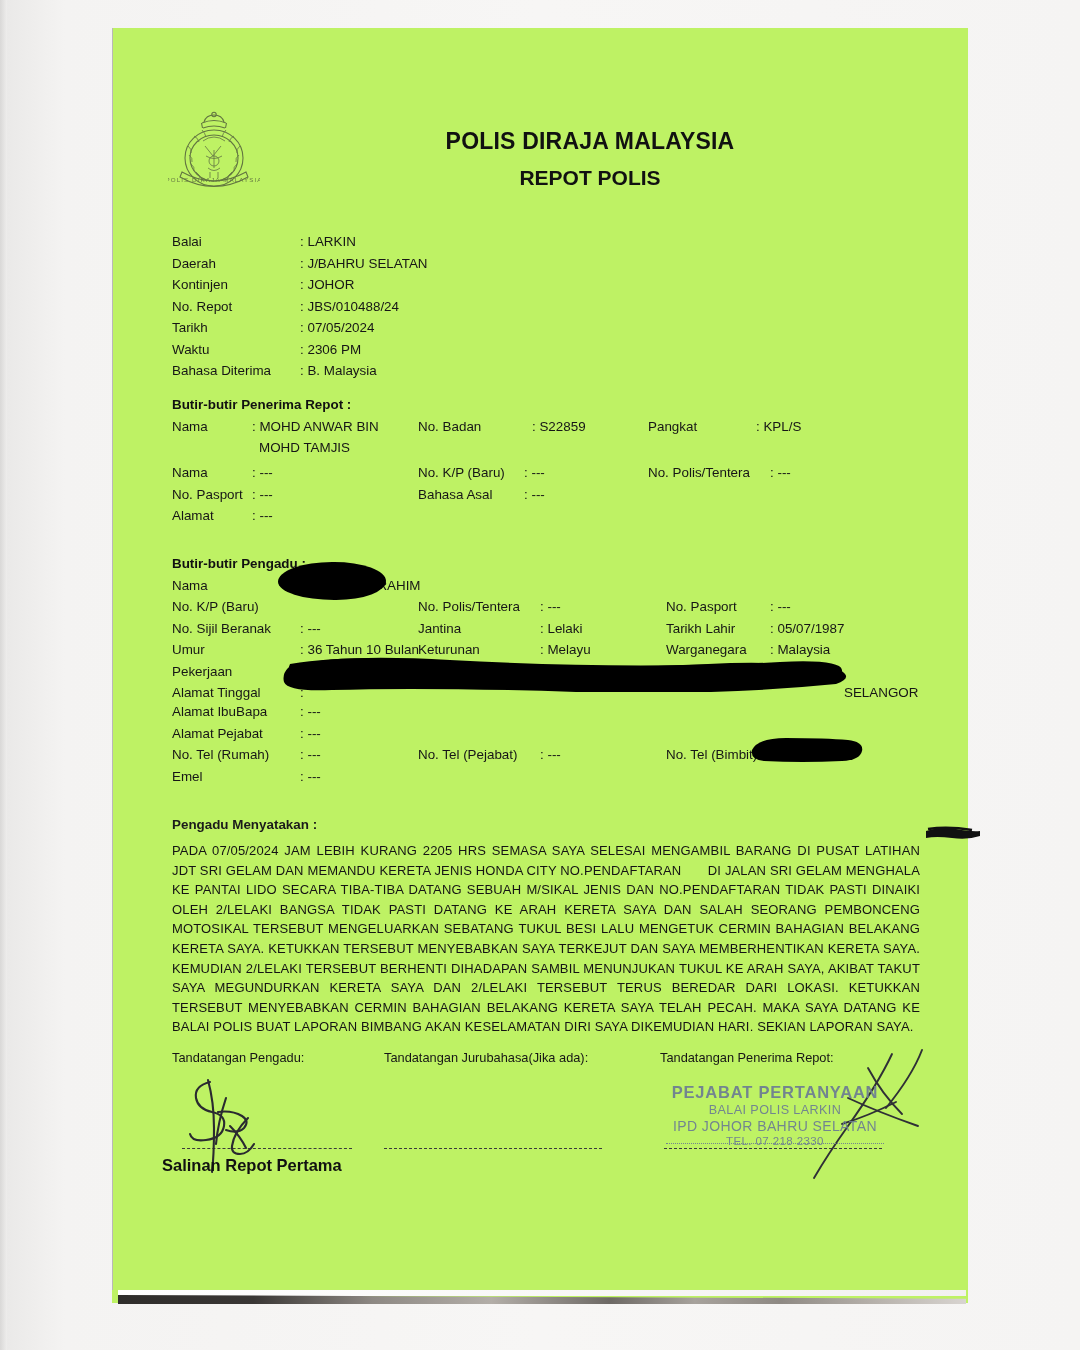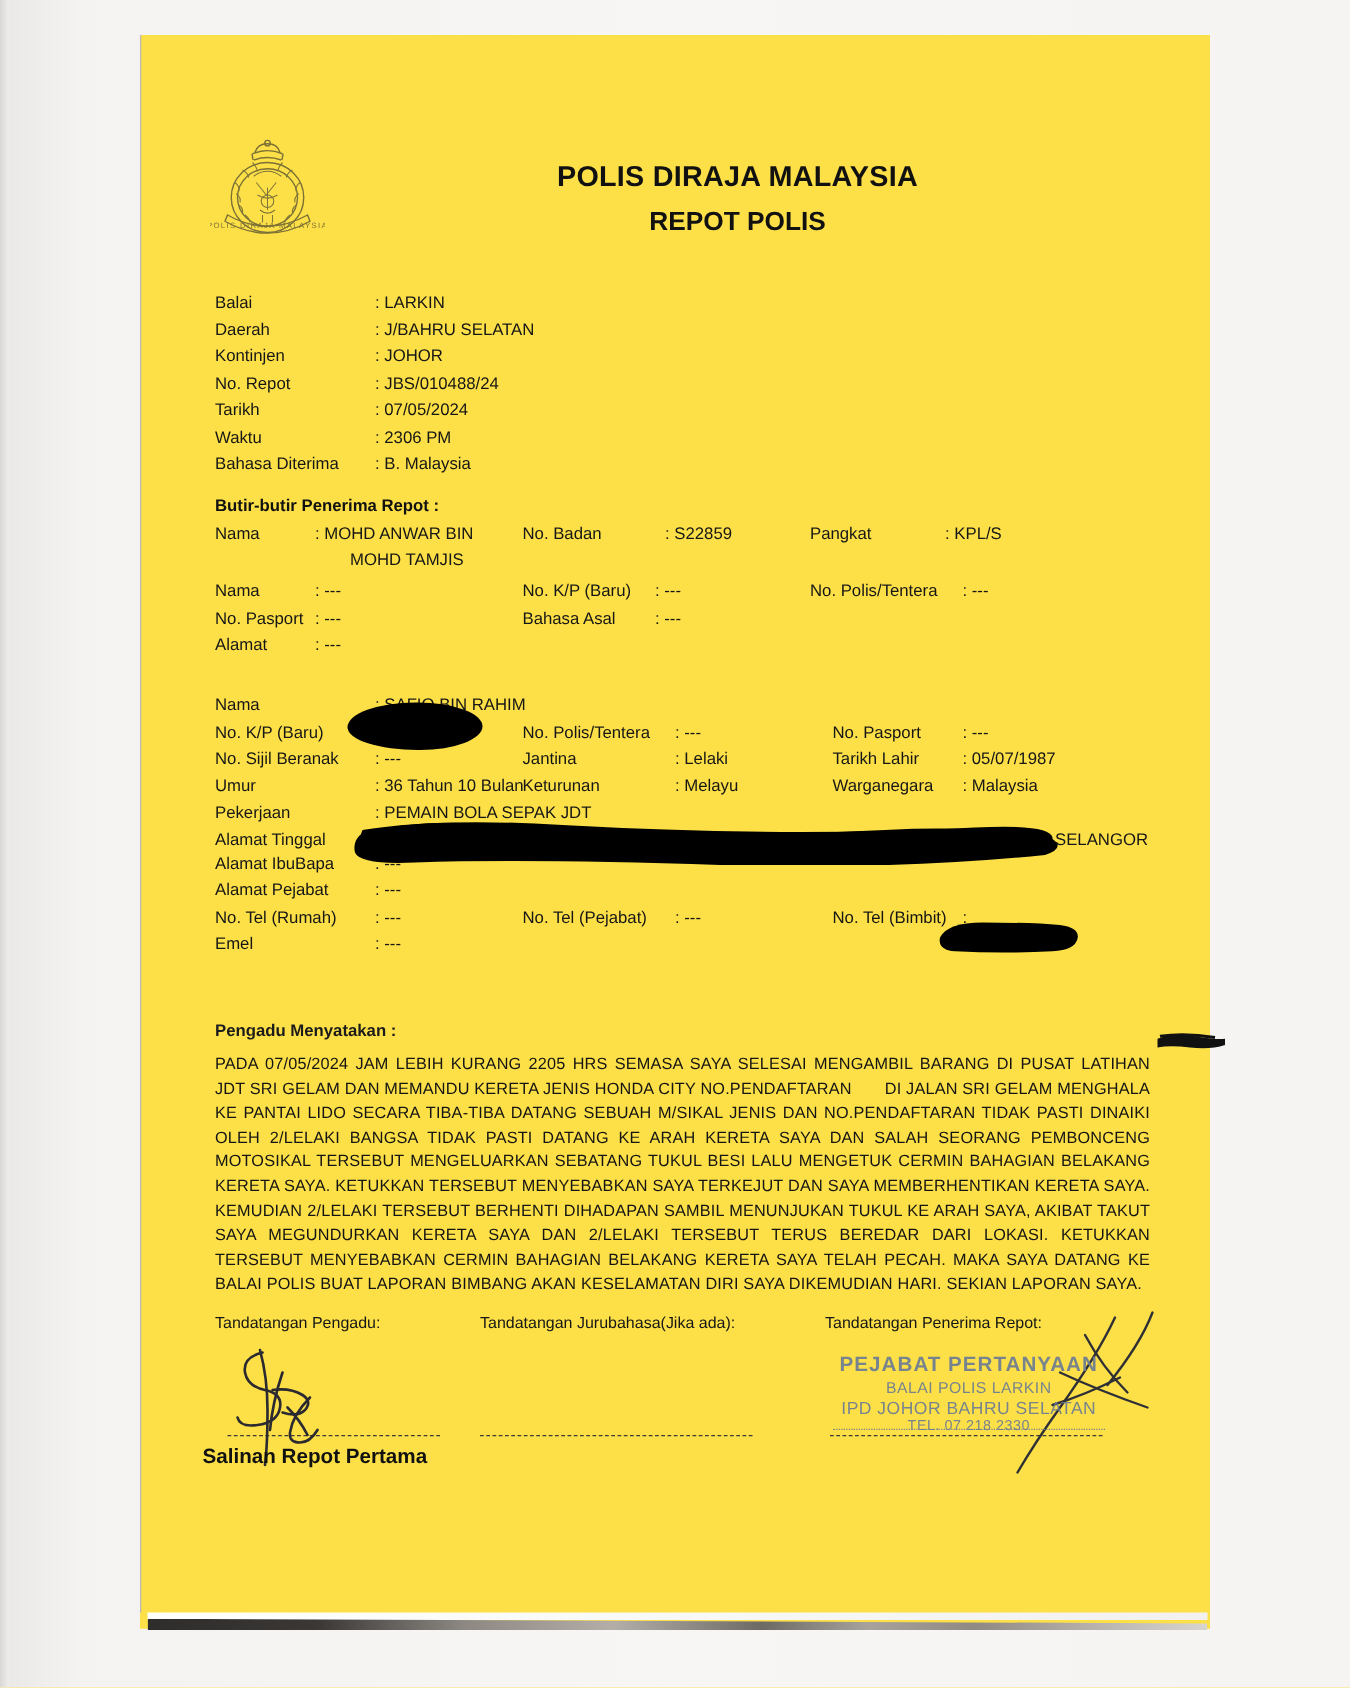--- a/index.html
+++ b/index.html
@@ -19,21 +19,21 @@
   }
   #backdrop-left-edge {
     position: absolute; left: 0; top: 0; width: 7px; height: 1350px;
     background: linear-gradient(90deg,#d9d8d7,#eeedec);
   }
 
   
   #paper {
     position: absolute;
     left: 112px; top: 28px; width: 856px; height: 1275px;
-    background: #fde047;
+    background: #bef264;
     box-shadow: 0 0 0 0 transparent;
   }
   #paper-left-fold {
     position: absolute; left: 112px; top: 28px; width: 1px; height: 1262px;
     background: #b9b8b6;
   }
   #paper-bottom-shadow {
     position: absolute; left: 118px; top: 1295px; width: 848px; height: 9px;
     background: linear-gradient(90deg,#2f2d2b 0%, #3a3735 16%, #8d8883 30%,
                  #b3aea8 44%, #6d6965 58%, #a7a29c 68%, #8e8983 78%,
@@ -239,21 +239,21 @@
         </div>
         <div class="frow">
           <span class="lbl c1l">Nama</span>
           <span class="val" style="left:80px;">: MOHD ANWAR BIN</span>
           <span class="lbl c2lB">No. Badan</span>
           <span class="val c2vB">: S22859</span>
           <span class="lbl c3lB">Pangkat</span>
           <span class="val c3vB">: KPL/S</span>
         </div>
         <div class="frow">
-          <span class="val" style="left:108px;">MOHD TAMJIS</span>
+          <span class="val" style="left:87px;">MOHD TAMJIS</span>
         </div>
       </div>
 
       <div class="fields" style="top:437px;">
         <div class="frow">
           <span class="lbl c1l">Nama</span>
           <span class="val" style="left:80px;">: ---</span>
           <span class="lbl c2lB">No. K/P (Baru)</span>
           <span class="val" style="left:352px;">: ---</span>
           <span class="lbl c3lB">No. Polis/Tentera</span>
@@ -265,20 +265,23 @@
           <span class="lbl c2lB">Bahasa Asal</span>
           <span class="val" style="left:352px;">: ---</span>
         </div>
         <div class="frow">
           <span class="lbl c1l">Alamat</span>
           <span class="val" style="left:80px;">: ---</span>
         </div>
       </div>
 
       <div class="fields" style="top:528px;">
+        <div class="frow">
+          <span class="section-head c1l">Butir-butir Pengadu :</span>
+        </div>
         <div class="frow">
           <span class="lbl c1l">Nama</span>
           <span class="val c1v">: SAFIQ BIN RAHIM</span>
         </div>
         <div class="frow">
           <span class="lbl c1l">No. K/P (Baru)</span>
           <span class="lbl c2lB">No. Polis/Tentera</span>
           <span class="val" style="left:368px;">: ---</span>
           <span class="lbl" style="left:494px;">No. Pasport</span>
           <span class="val" style="left:598px;">: ---</span>

